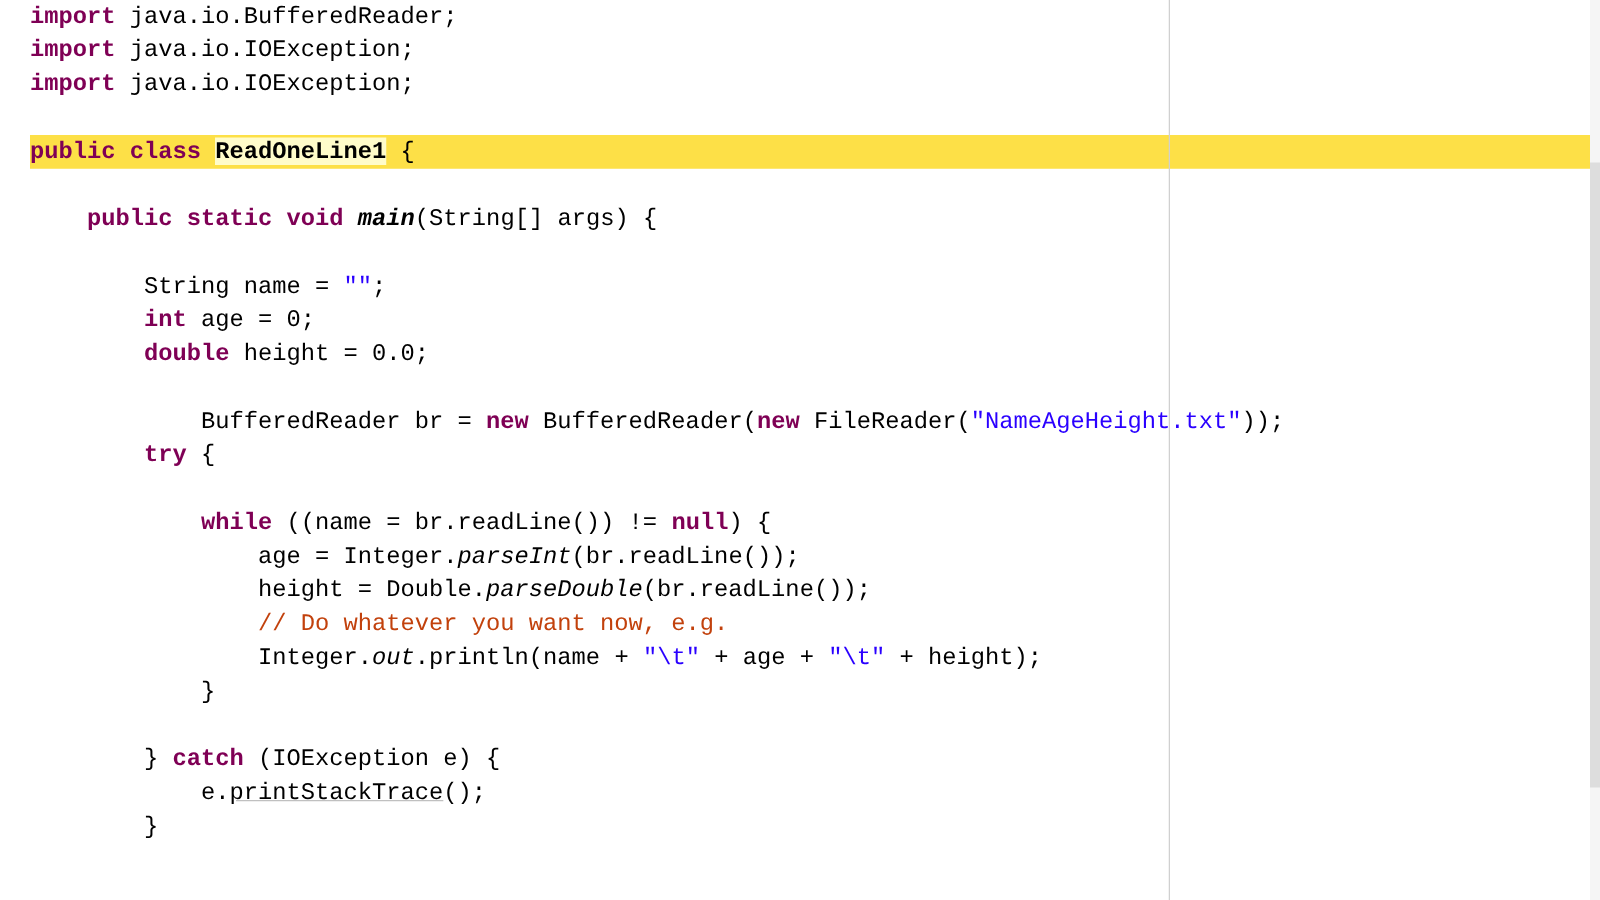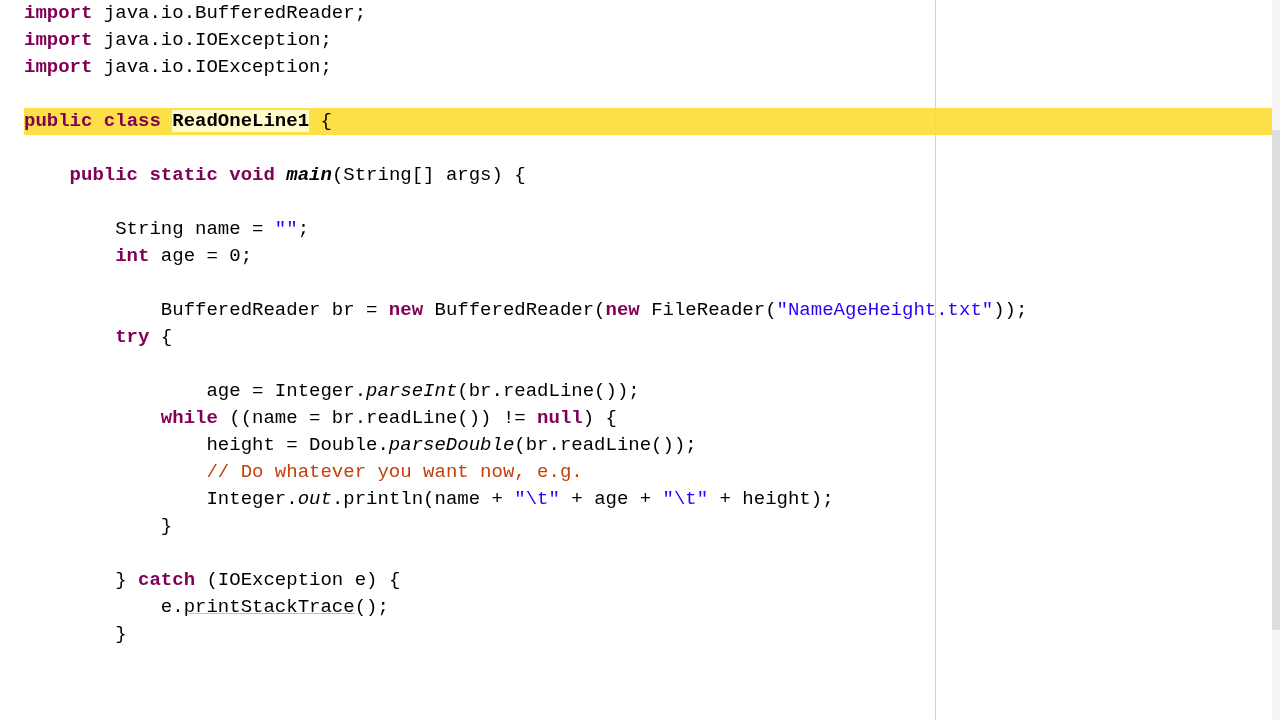--- a/index.html
+++ b/index.html
@@ -66,26 +66,27 @@
   <div class="line"><span class="kw">import</span><span> java.io.BufferedReader;</span></div>
   <div class="line"><span class="kw">import</span><span> java.io.IOException;</span></div>
   <div class="line"><span class="kw">import</span><span> java.io.IOException;</span></div>
   <div class="line"></div>
   <div class="line highlighted-line"><span class="kw">public</span><span> </span><span class="kw">class</span><span> </span><span class="class-name bold">ReadOneLine1</span><span> {</span></div>
   <div class="line"></div>
   <div class="line"><span>    </span><span class="kw">public</span><span> </span><span class="kw">static</span><span> </span><span class="kw">void</span><span> </span><span class="method-name">main</span><span>(String[] args) {</span></div>
   <div class="line"></div>
   <div class="line"><span>        String name = </span><span class="str">""</span><span>;</span></div>
   <div class="line"><span>        </span><span class="kw">int</span><span> age = 0;</span></div>
+  <div class="line"><span>        </span><span class="kw">double</span><span> height = 0.0;</span></div>
   <div class="line"></div>
   <div class="line"><span>            BufferedReader br = </span><span class="kw">new</span><span> BufferedReader(</span><span class="kw">new</span><span> FileReader(</span><span class="str">"NameAgeHeight.txt"</span><span>));</span></div>
   <div class="line"><span>        </span><span class="kw">try</span><span> {</span></div>
   <div class="line"></div>
+  <div class="line"><span>            </span><span class="kw">while</span><span> ((name = br.readLine()) != </span><span class="kw">null</span><span>) {</span></div>
   <div class="line"><span>                age = Integer.</span><span class="italic">parseInt</span><span>(br.readLine());</span></div>
-  <div class="line"><span>            </span><span class="kw">while</span><span> ((name = br.readLine()) != </span><span class="kw">null</span><span>) {</span></div>
   <div class="line"><span>                height = Double.</span><span class="italic">parseDouble</span><span>(br.readLine());</span></div>
   <div class="line"><span>                </span><span class="comment">// Do whatever you want now, e.g.</span></div>
   <div class="line"><span>                Integer.</span><span class="italic">out</span><span>.println(name + </span><span class="str">"\t"</span><span> + age + </span><span class="str">"\t"</span><span> + height);</span></div>
   <div class="line">            }</div>
   <div class="line"></div>
   <div class="line"><span>        } </span><span class="kw">catch</span><span> (IOException e) {</span></div>
   <div class="line"><span>            e.</span><span class="underline">printStackTrace</span><span>();</span></div>
   <div class="line">        }</div>
 </div>
 

